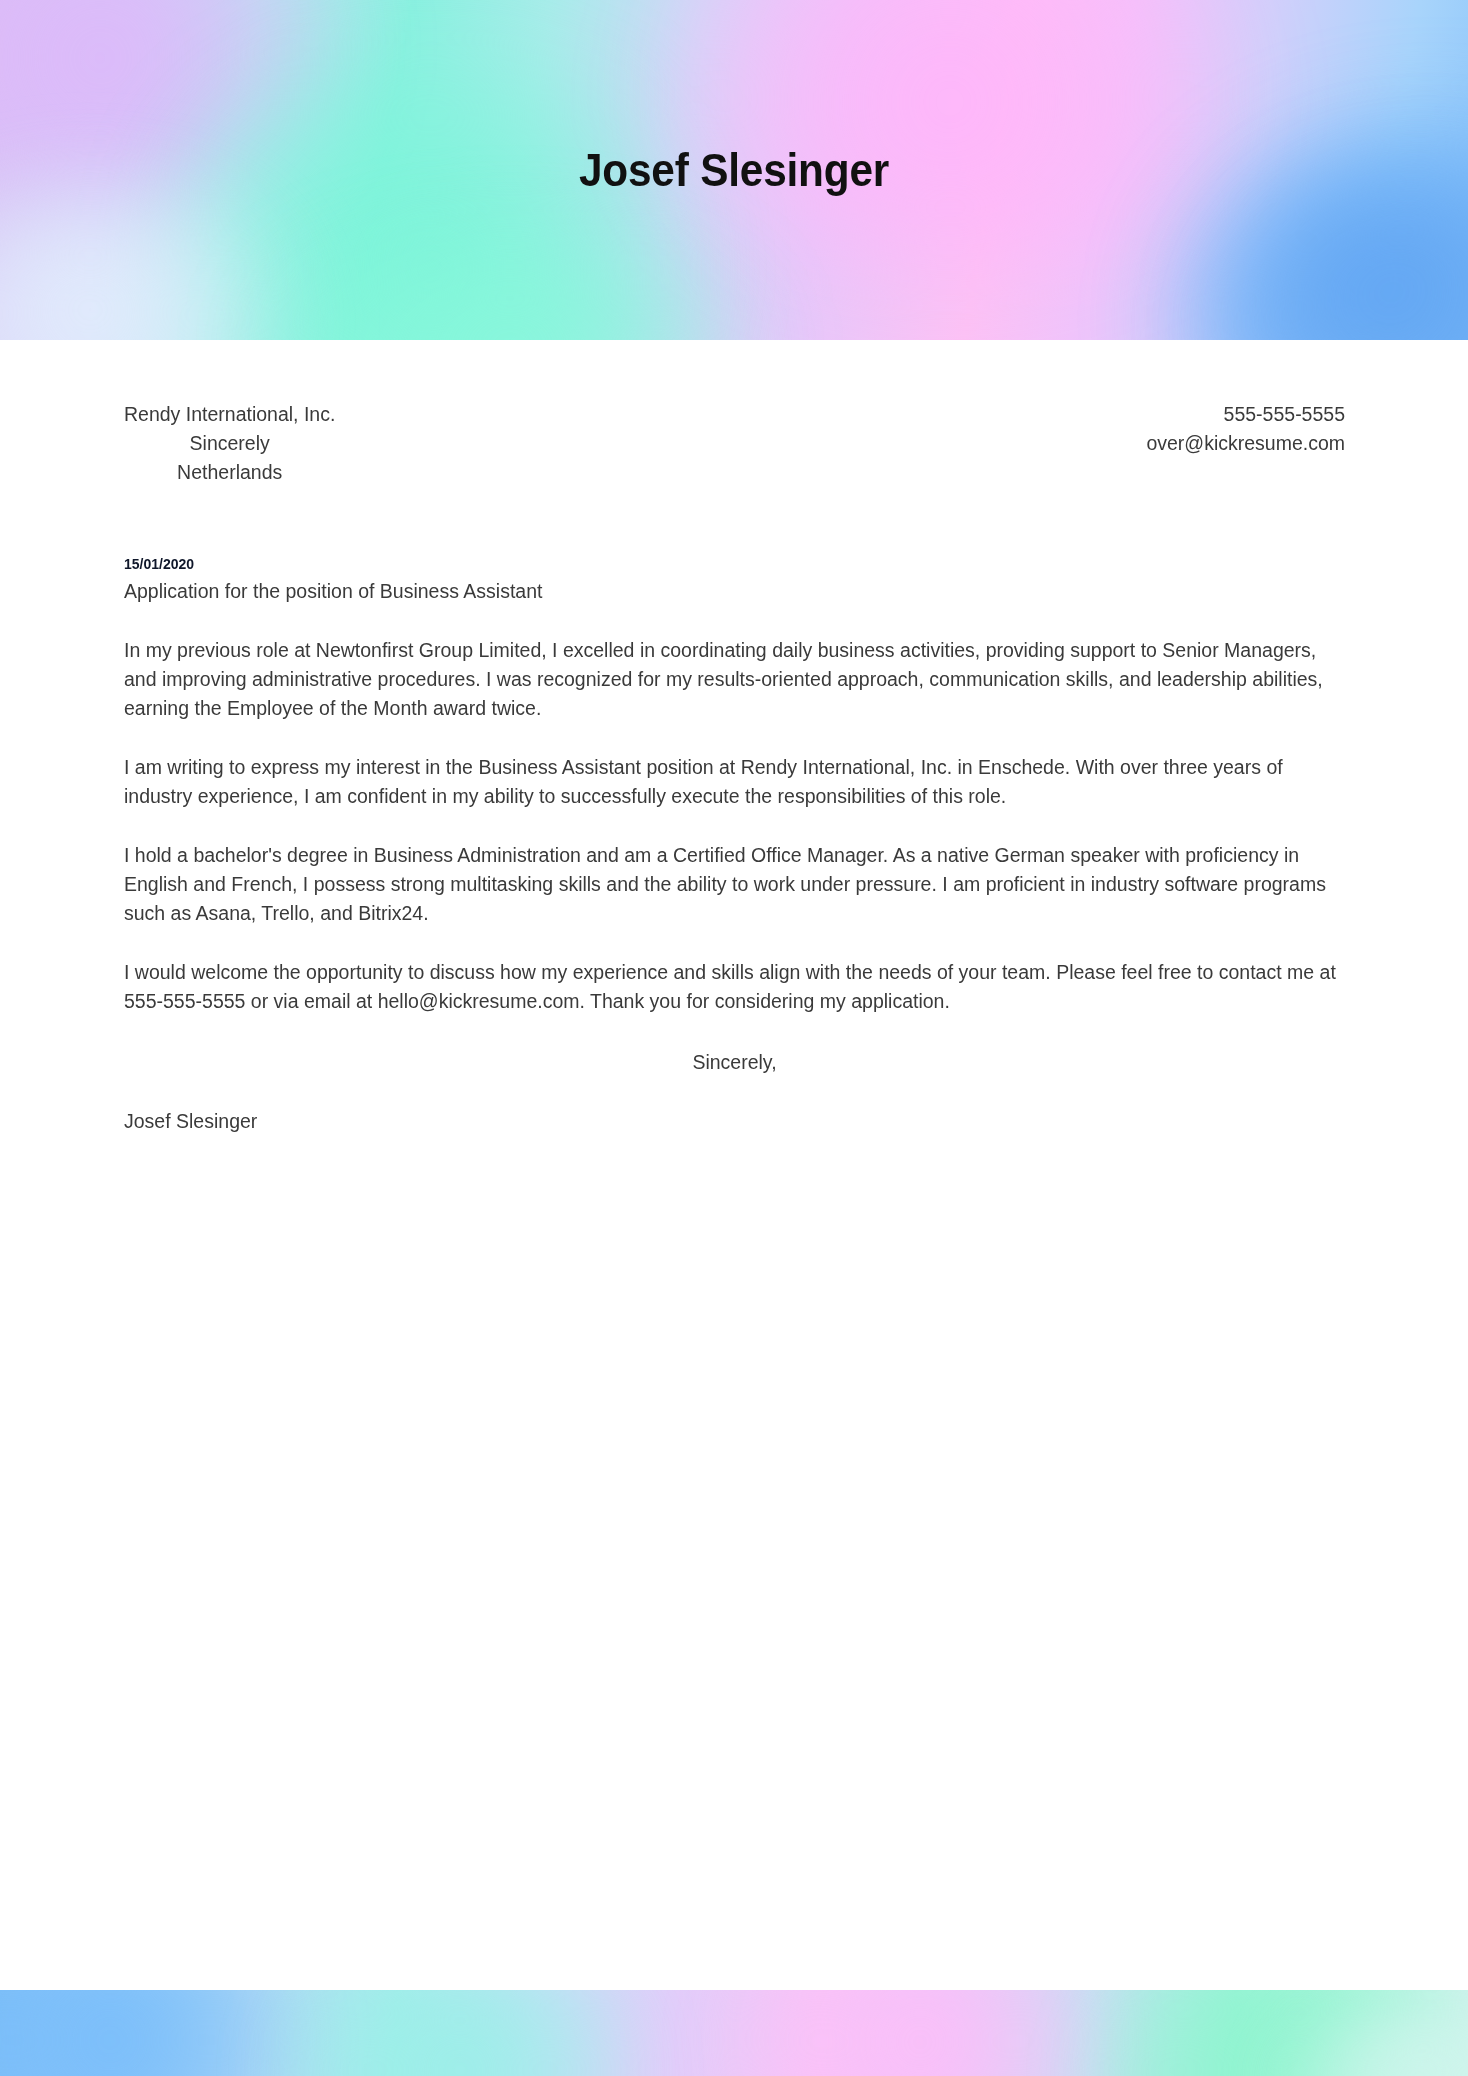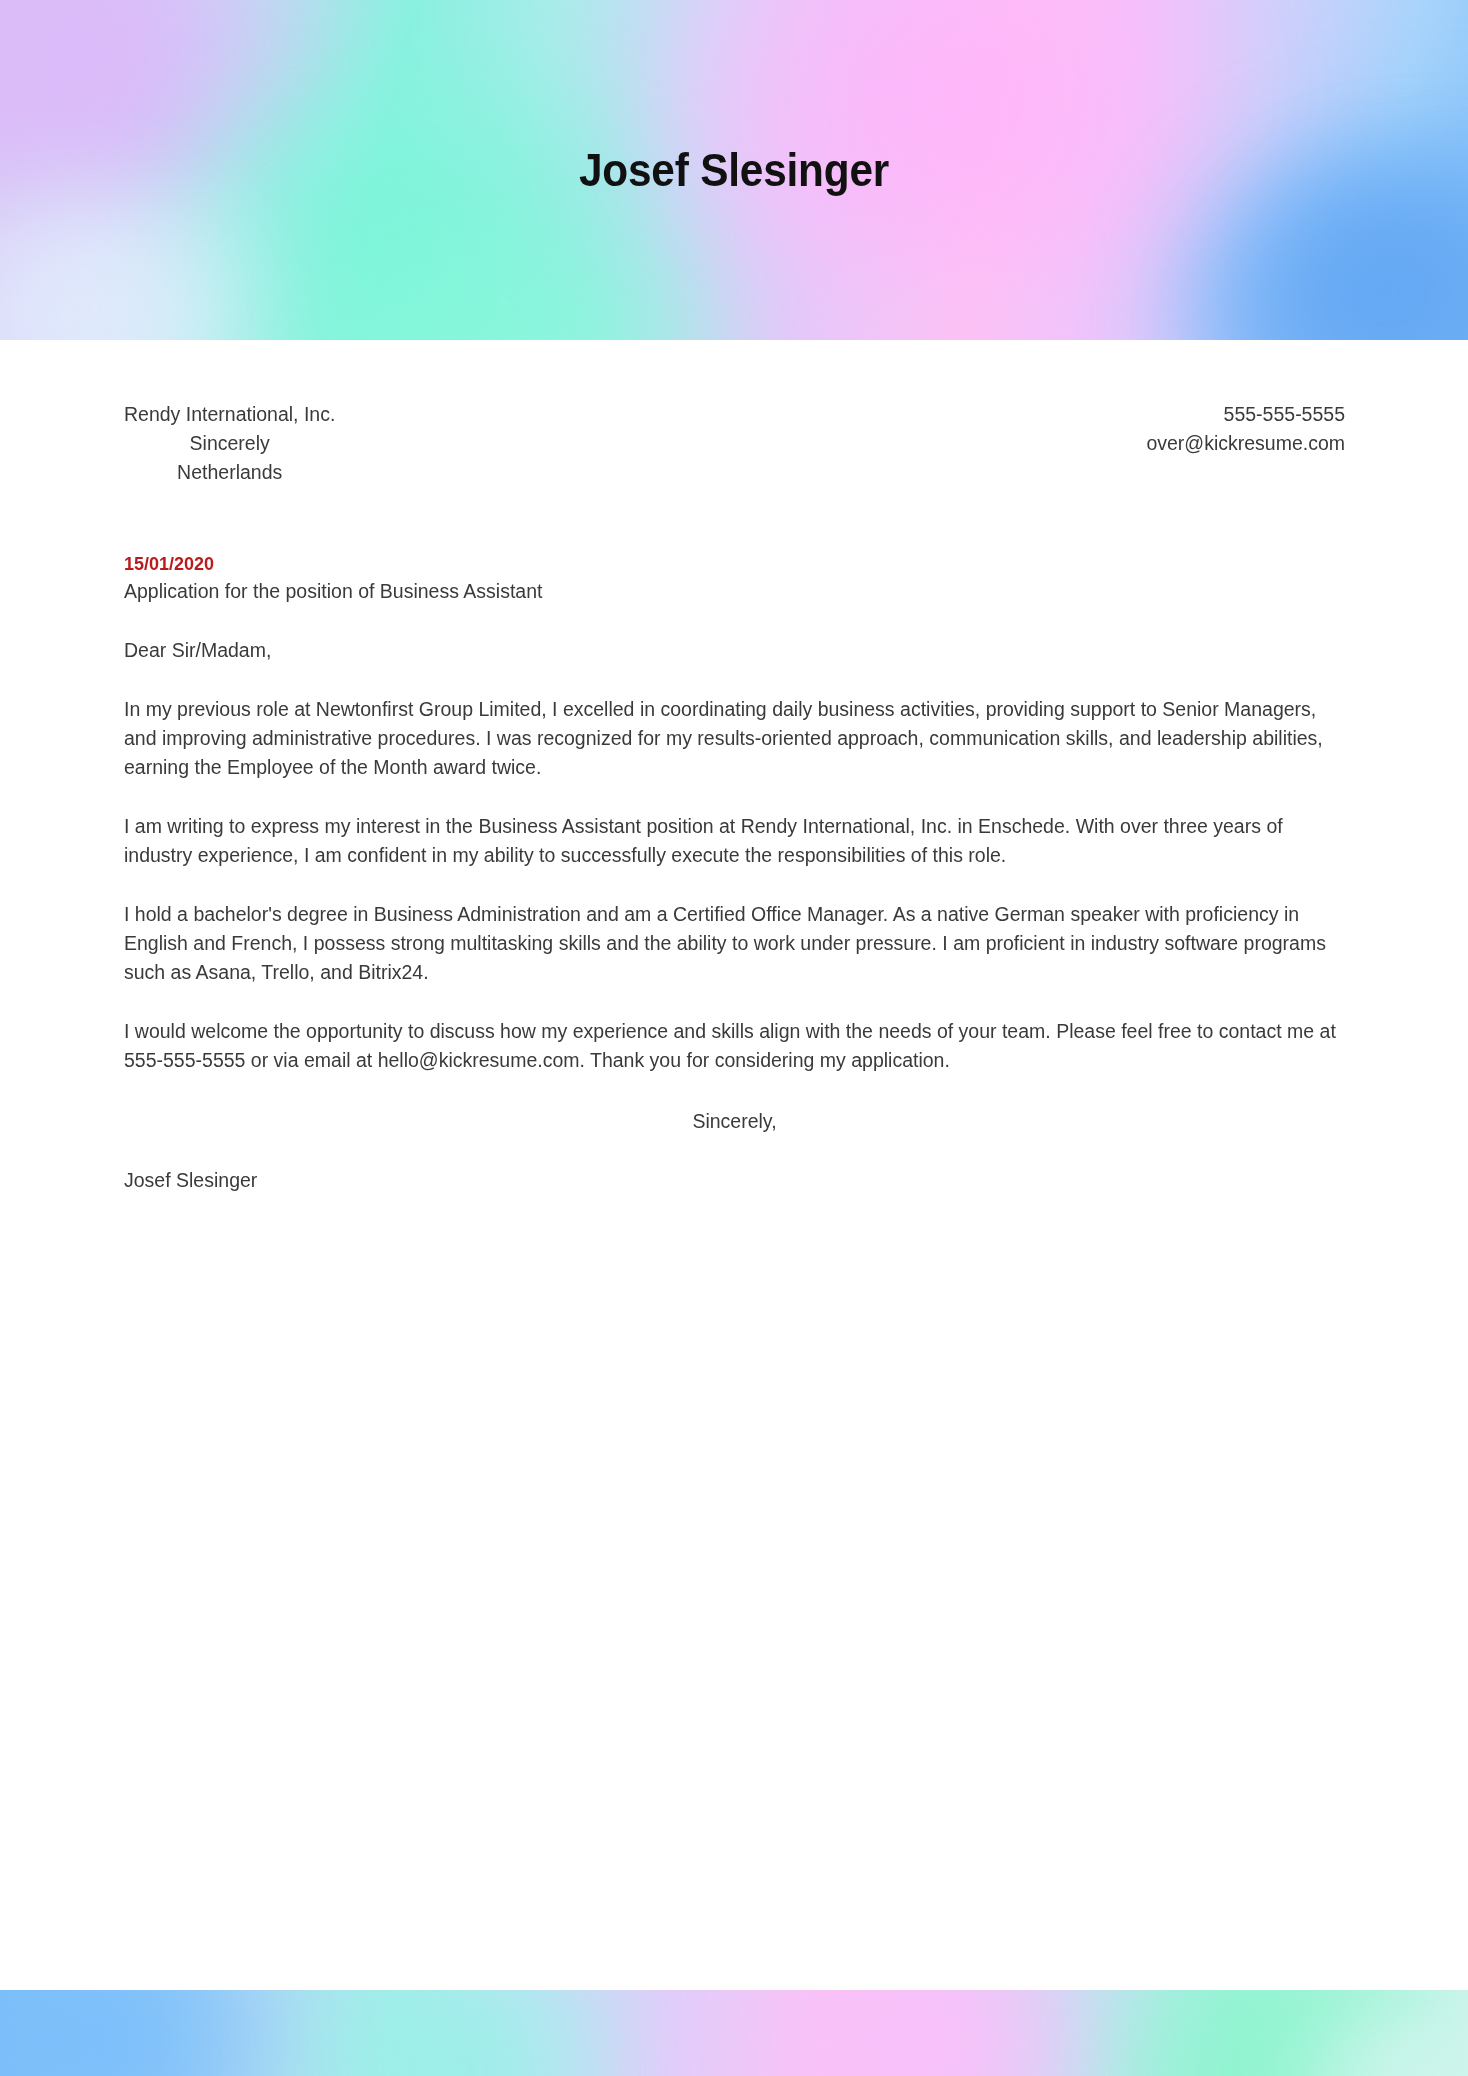--- a/index.html
+++ b/index.html
@@ -109,23 +109,23 @@
     justify-content: space-between;
     align-items: flex-start;
   }
   .recipient-block { text-align: center; }
   .contact-block  { text-align: right; }
   .addr-line { display: block; white-space: pre; }
 
   .meta-block { margin-top: 64px; }
   .letter-date {
     font-weight: bold;
-    font-size: 18px;
+    font-size: 14px;
     line-height: 26px;
-    color: #b91c1c;
+    color: #0f172a;
     display: block;
   }
   .letter-subject { display: block; }
 
   .salutation { margin-top: 30px; display: block; }
 
   .letter-paragraph {
     margin-top: 30px;
     display: block;
     text-align: left;
@@ -211,21 +211,20 @@
       <span class="addr-line">555-555-5555</span>
       <span class="addr-line">over@kickresume.com</span>
     </div>
   </div>
 
   <div class="meta-block">
     <span class="letter-date">15/01/2020</span>
     <span class="letter-subject">Application for the position of Business Assistant</span>
   </div>
 
-  <span class="salutation">Dear Sir/Madam,</span>
 
   <p class="letter-paragraph">In my previous role at Newtonfirst Group Limited, I excelled in coordinating daily business activities, providing support to Senior Managers, and improving administrative procedures. I was recognized for my results-oriented approach, communication skills, and leadership abilities, earning the Employee of the Month award twice.</p>
   <p class="letter-paragraph">I am writing to express my interest in the Business Assistant position at Rendy International, Inc. in Enschede. With over three years of industry experience, I am confident in my ability to successfully execute the responsibilities of this role.</p>
   <p class="letter-paragraph">I hold a bachelor's degree in Business Administration and am a Certified Office Manager. As a native German speaker with proficiency in English and French, I possess strong multitasking skills and the ability to work under pressure. I am proficient in industry software programs such as Asana, Trello, and Bitrix24.</p>
   <p class="letter-paragraph">I would welcome the opportunity to discuss how my experience and skills align with the needs of your team. Please feel free to contact me at 555-555-5555 or via email at hello@kickresume.com. Thank you for considering my application.</p>
 
   <span class="closing">Sincerely,</span>
   <span class="signature">Josef Slesinger</span>
 </div>
 

